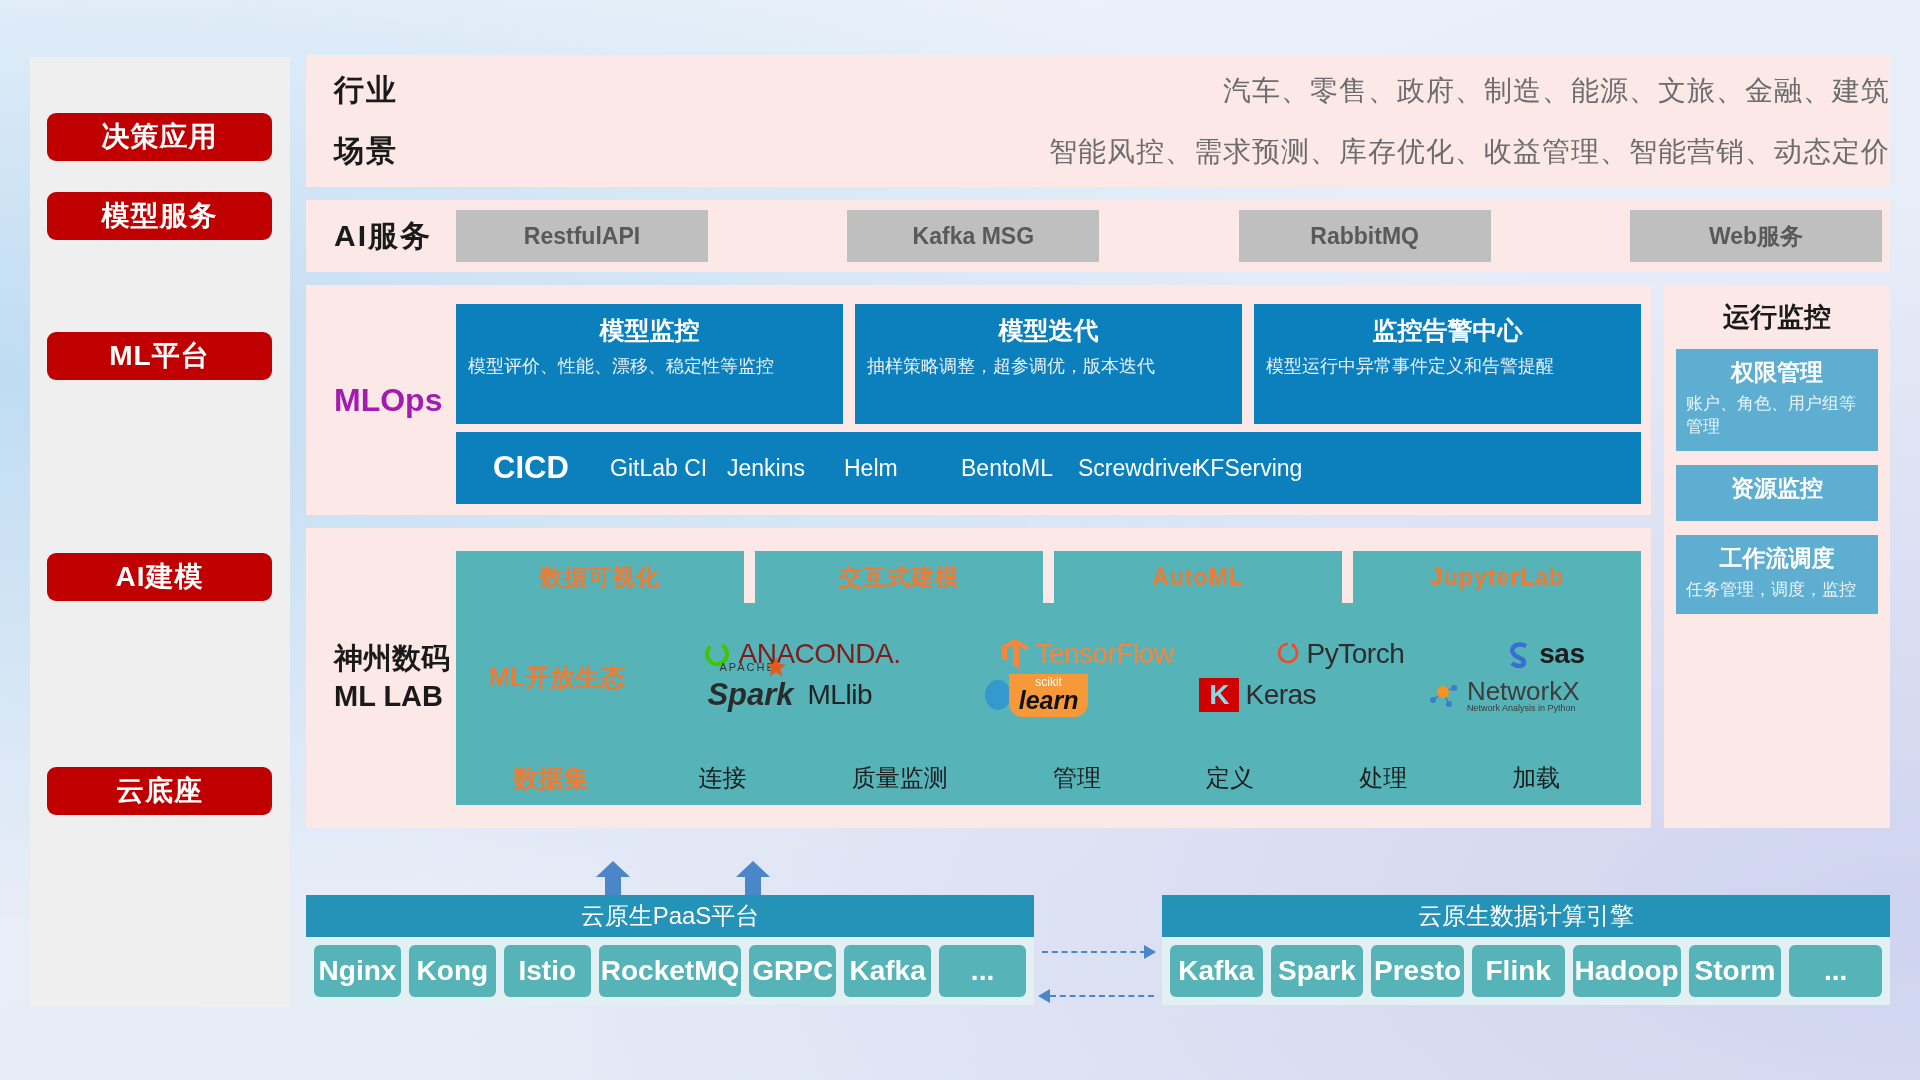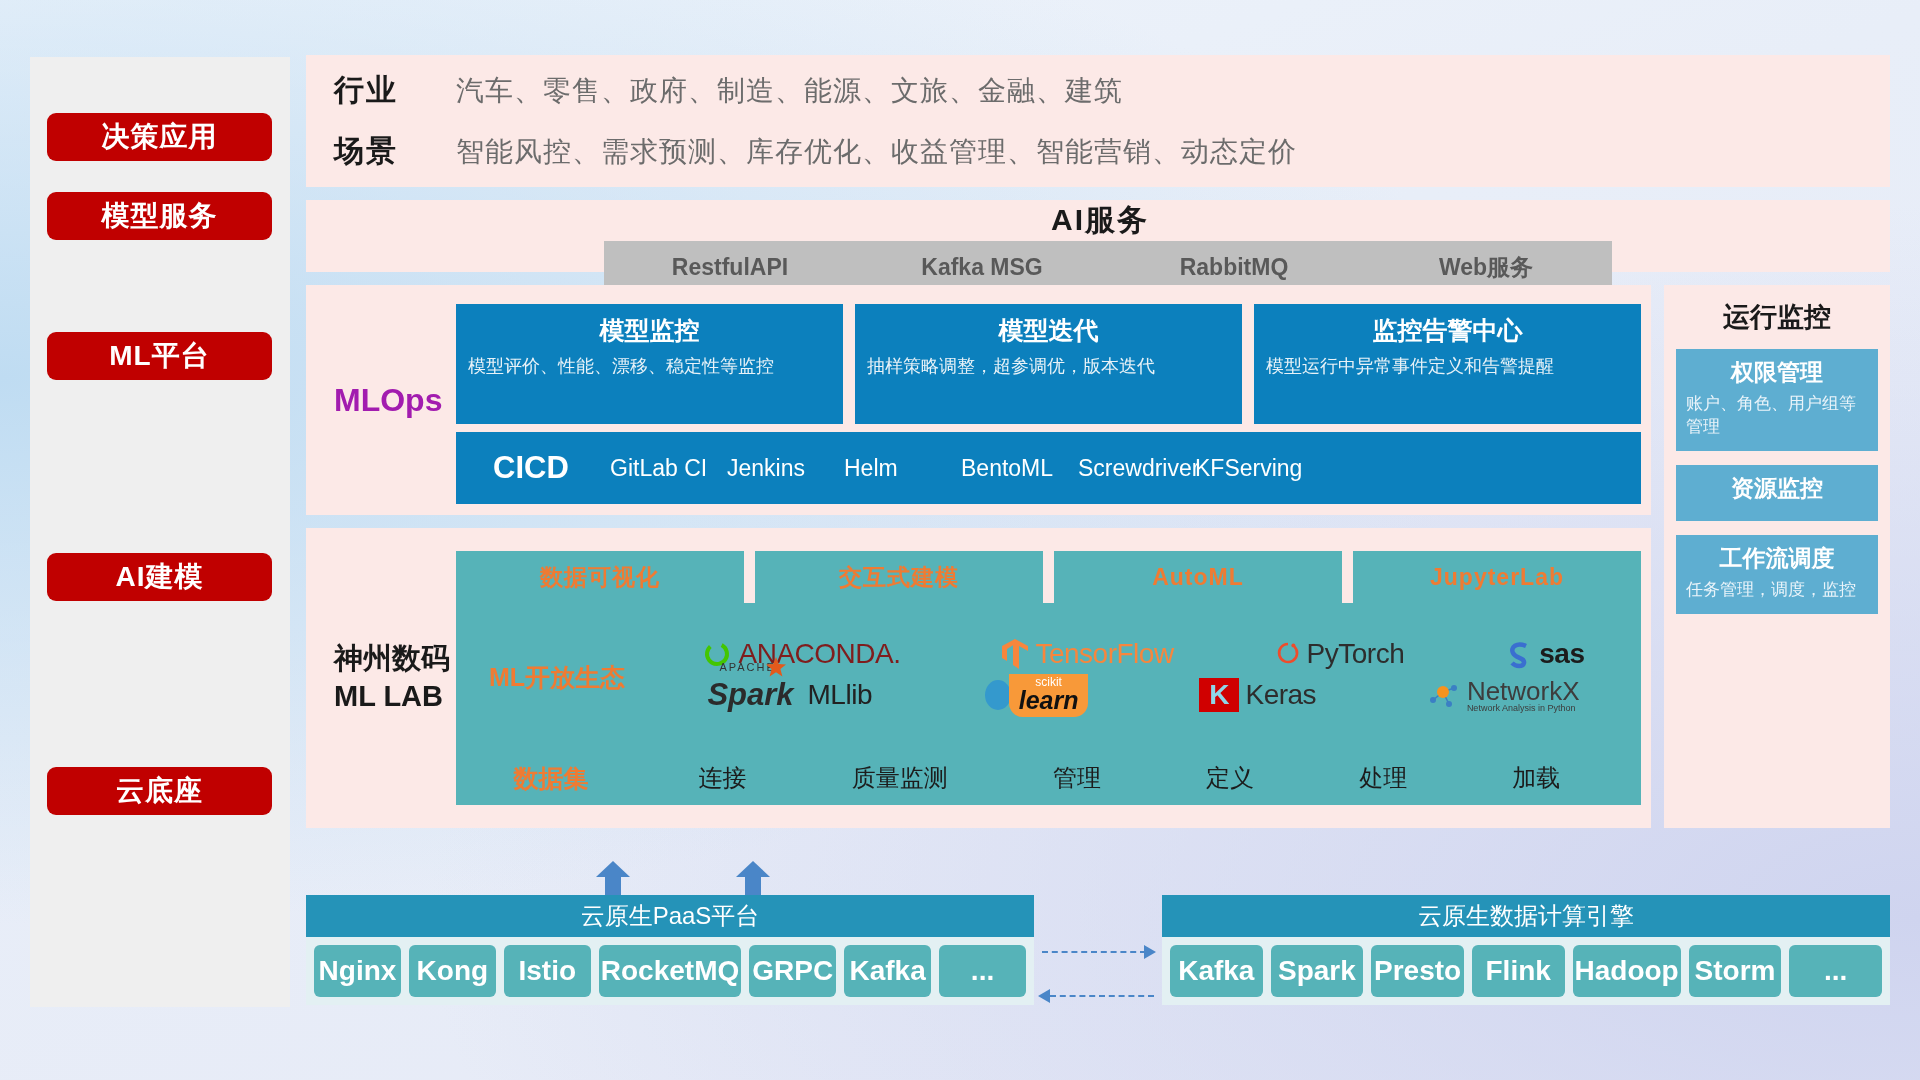--- a/index.html
+++ b/index.html
@@ -28,26 +28,26 @@
 
   
   #main{ position:absolute; left:306px; top:55px; width:1584px; }
 
   .band{ background:#fce9e7; width:100%; }
   .band + .band{ margin-top:13px; }
 
   
   #band-apps{ height:132px; display:flex; align-items:center; padding-left:28px;}
   .app-rows{ display:flex; flex-direction:column; gap:20px; width:100%;}
-  .app-row{ display:flex; align-items:center;}
+  .app-row{ display:flex; align-items:center;justify-content:space-between;}
   .app-key{ width:122px; font-size:30px; font-weight:bold; color:#1a1a1a; letter-spacing:2px;}
   .app-val{ font-size:28px; color:#6c6c6c; letter-spacing:1px;}
 
   
-  #band-svc{ height:72px; display:flex; align-items:center; padding-left:28px;flex-direction:column; }
+  #band-svc{ height:72px; display:flex; align-items:center; padding-left:28px; }
   .svc-key{ width:122px; font-size:30px; font-weight:bold; color:#1a1a1a; letter-spacing:2px;}
   .svc-boxes{ flex:1; display:flex; gap:0; justify-content:space-between; padding-right:8px;}
   .svc-box{
     width:252px; height:52px; background:#bfbfbf; color:#595959;
     font-size:23px; font-weight:bold;
     display:flex; align-items:center; justify-content:center;
   }
 
   
   #mid{ display:flex; gap:13px; margin-top:13px;}

